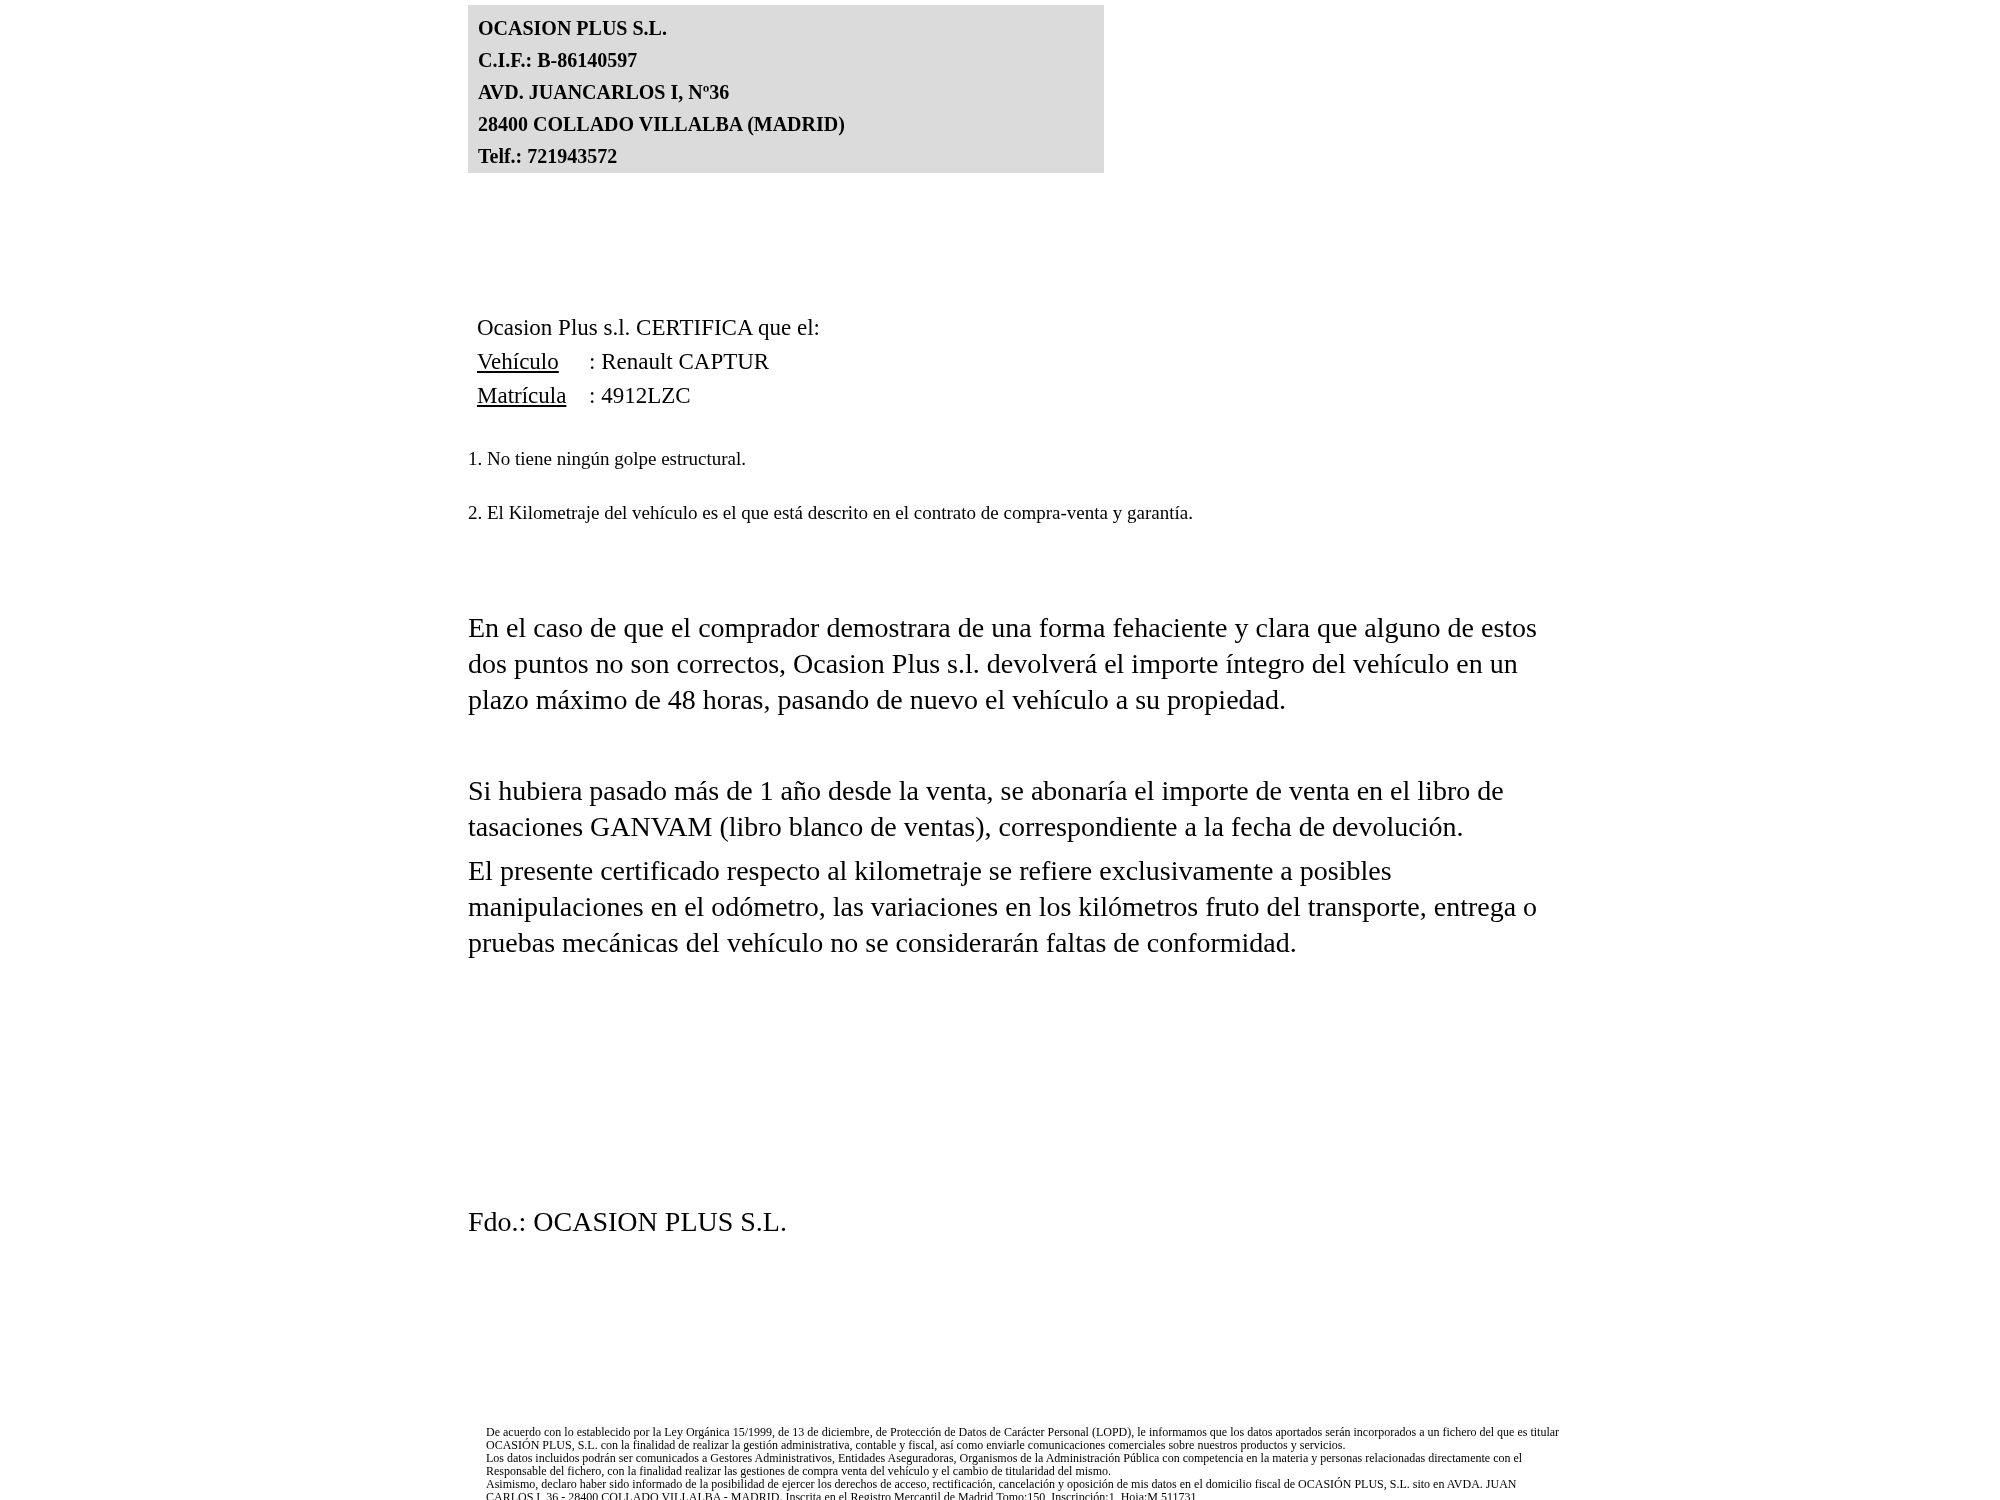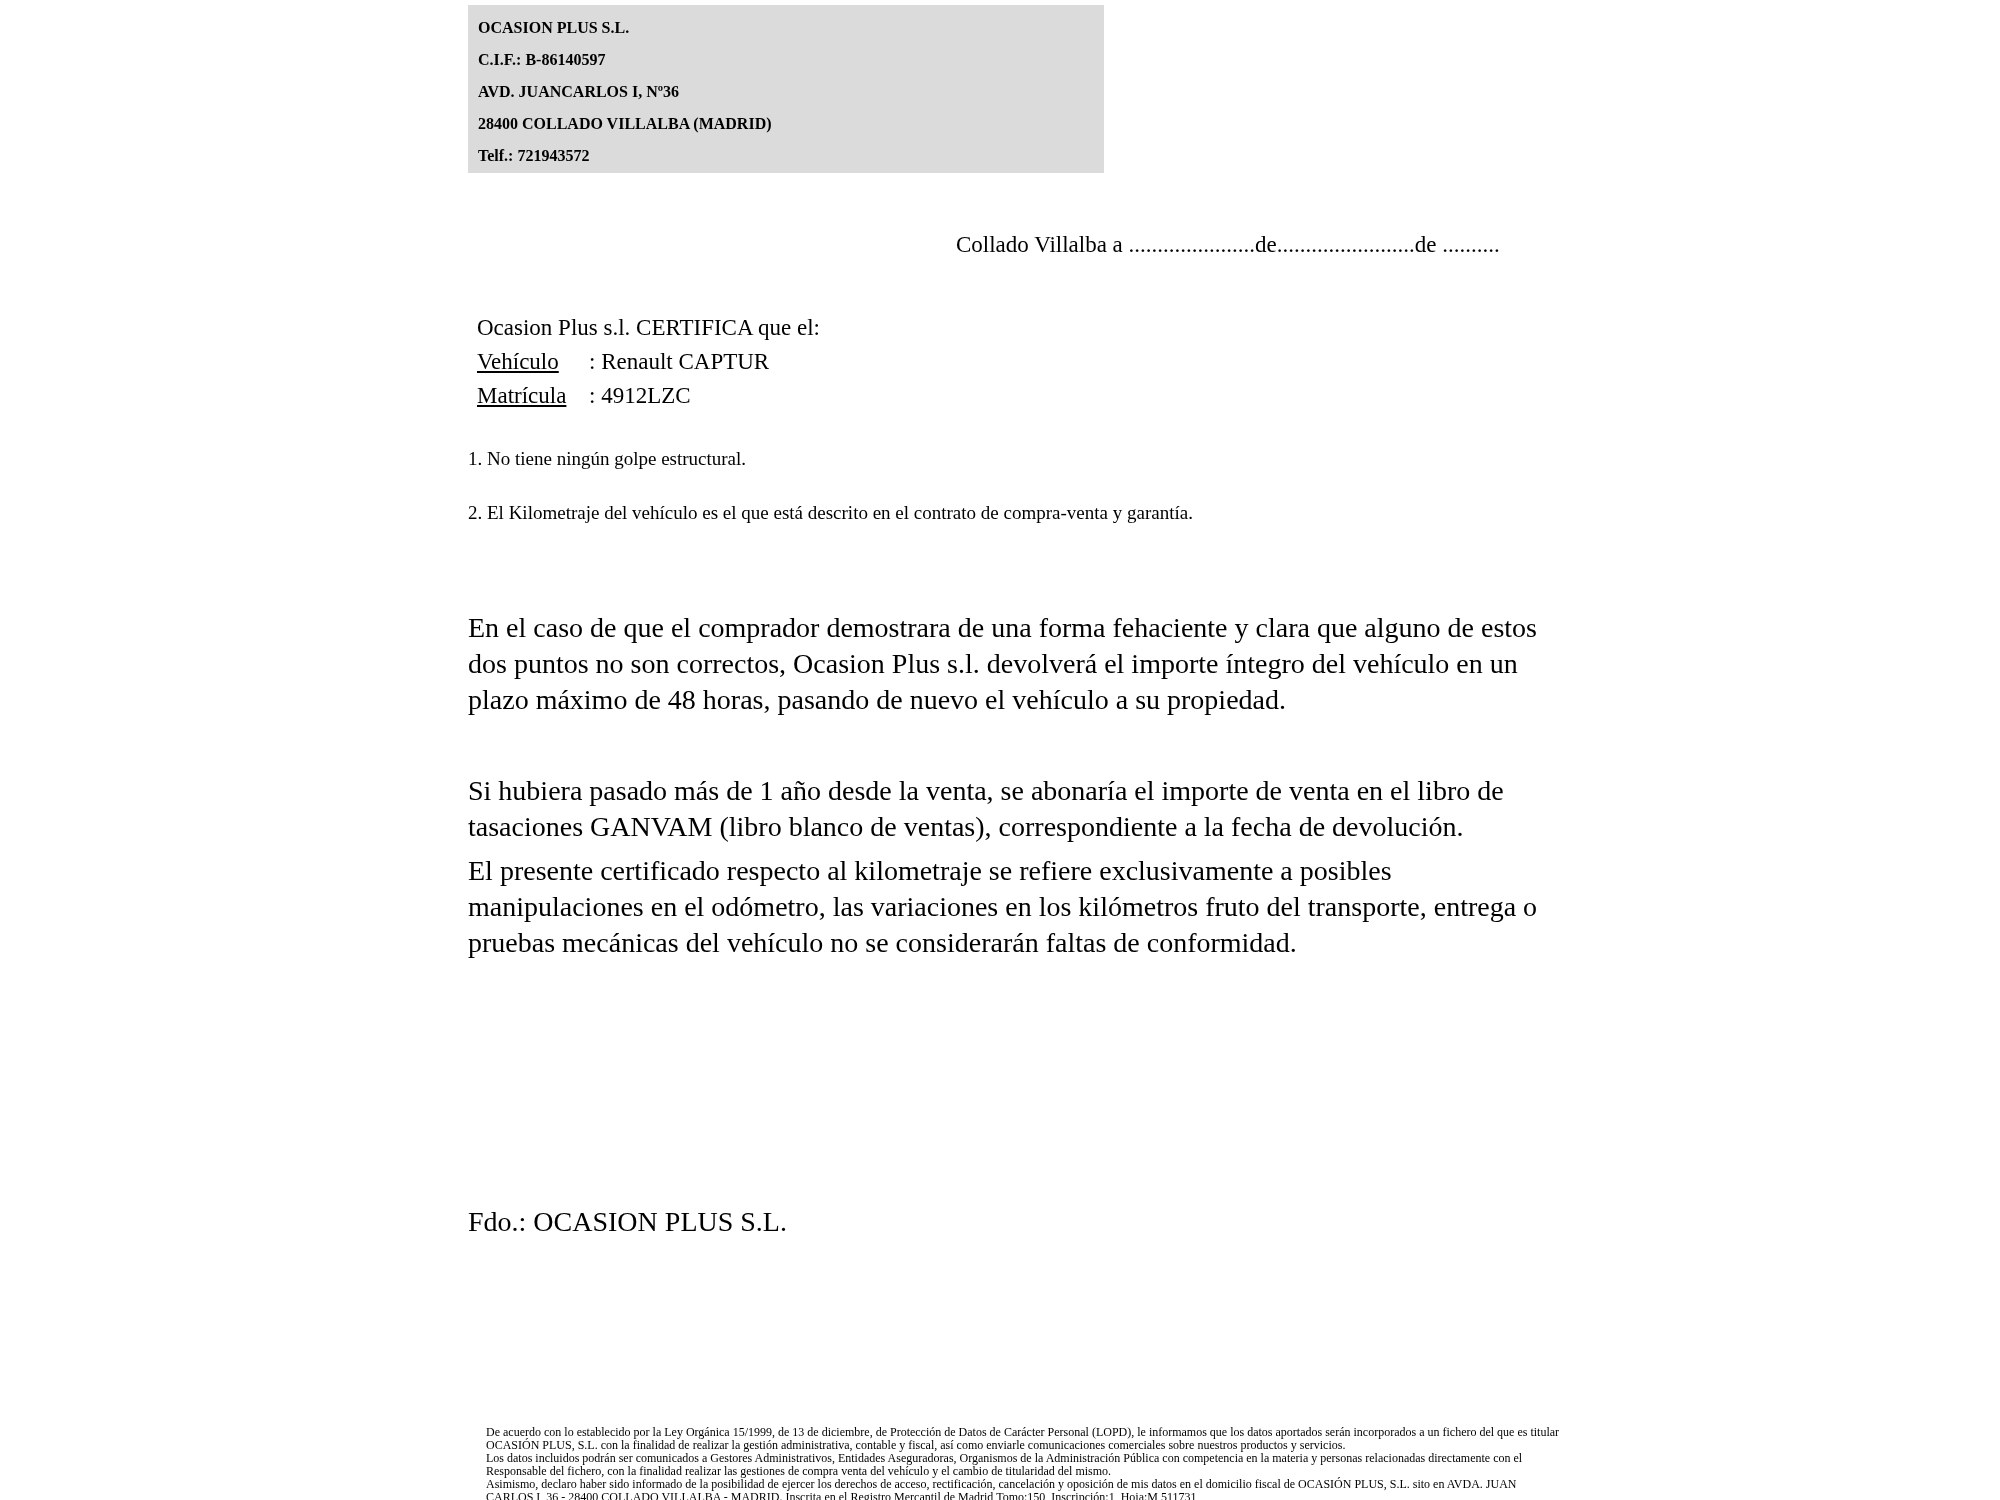--- a/index.html
+++ b/index.html
@@ -16,21 +16,21 @@
     position: absolute;
     left: 468px;
     top: 5px;
     width: 636px;
     height: 168px;
     background: #dbdbdb;
     box-sizing: border-box;
     padding: 7px 10px 0 10px;
   }
   .lh-line {
-    font-size: 16px;
+    font-size: 20px;
     font-weight: bold;
     line-height: 32px;
     white-space: nowrap;
   }
   .date-line {
     position: absolute;
     left: 956px;
     top: 232px;
     font-size: 23px;
     white-space: nowrap;
@@ -86,21 +86,20 @@
 <div class="page">
 
   <div class="letterhead">
     <div class="lh-line">OCASION PLUS S.L.</div>
     <div class="lh-line">C.I.F.: B-86140597</div>
     <div class="lh-line">AVD. JUANCARLOS I, Nº36</div>
     <div class="lh-line">28400 COLLADO VILLALBA (MADRID)</div>
     <div class="lh-line">Telf.: 721943572</div>
   </div>
 
-  <div class="date-line">Collado Villalba a ......................de........................de ..........</div>
 
   <div class="cert">
     <div class="cert-intro">Ocasion Plus s.l. CERTIFICA que el:</div>
     <div class="cert-field">
       <span class="field-label-wrap"><span class="field-label">Vehículo</span></span><span class="field-value">: Renault CAPTUR</span>
     </div>
     <div class="cert-field">
       <span class="field-label-wrap"><span class="field-label">Matrícula</span></span><span class="field-value">: 4912LZC</span>
     </div>
   </div>

